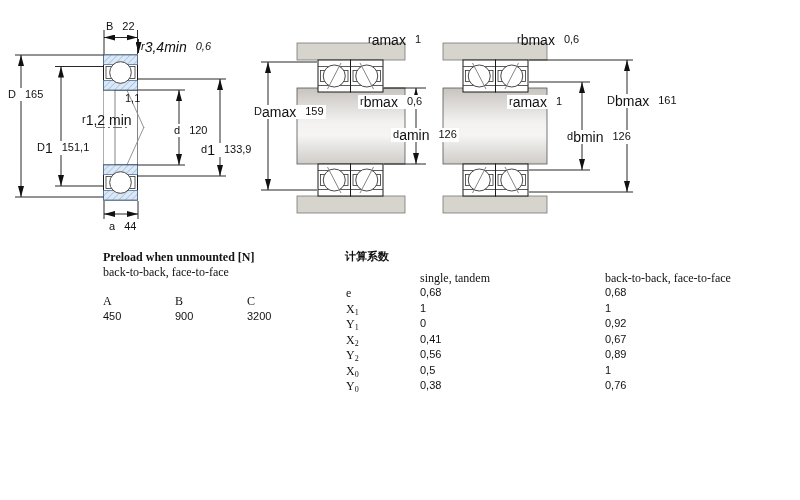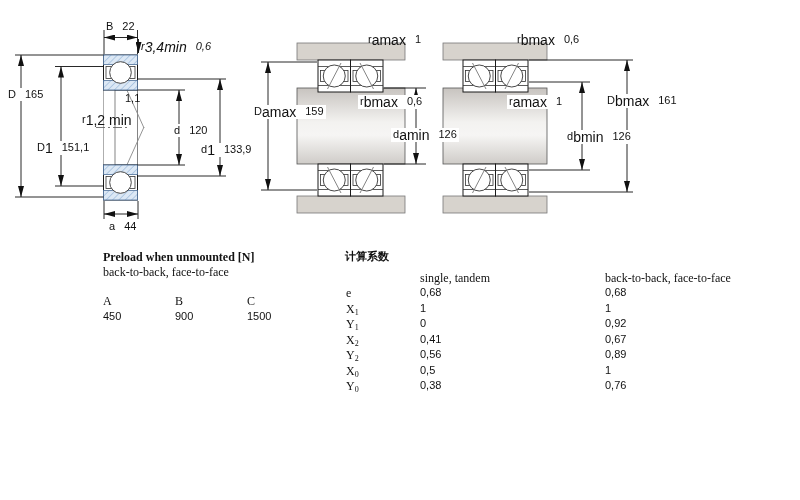--- a/index.html
+++ b/index.html
@@ -211,21 +211,21 @@
 <span class="lbl bg" style="left:565px;top:130px;"><span>d</span><sub>bmin</sub><span class="val">126</span></span>
 
 <div>
   <div class="tbl-title" style="left:103px;top:250px;">Preload when unmounted [N]</div>
   <div class="tbl-sub" style="left:103px;top:265px;">back-to-back, face-to-face</div>
   <span class="cell-h" style="left:103px;top:294px;">A</span>
   <span class="cell-h" style="left:175px;top:294px;">B</span>
   <span class="cell-h" style="left:247px;top:294px;">C</span>
   <span class="cell-v" style="left:103px;top:310px;">450</span>
   <span class="cell-v" style="left:175px;top:310px;">900</span>
-  <span class="cell-v" style="left:247px;top:310px;">1500</span>
+  <span class="cell-v" style="left:247px;top:310px;">3200</span>
 </div>
 
 <div>
   <div class="tbl-title" style="left:345px;top:249px;font-size:11px;">计算系数</div>
   <span class="cell-h" style="left:420px;top:271px;">single, tandem</span>
   <span class="cell-h" style="left:605px;top:271px;">back-to-back, face-to-face</span>
 
   <div class="frow" style="top:286px;">
     <span class="rl"><span>e</span><sub></sub></span>
     <span class="v1">0,68</span>

